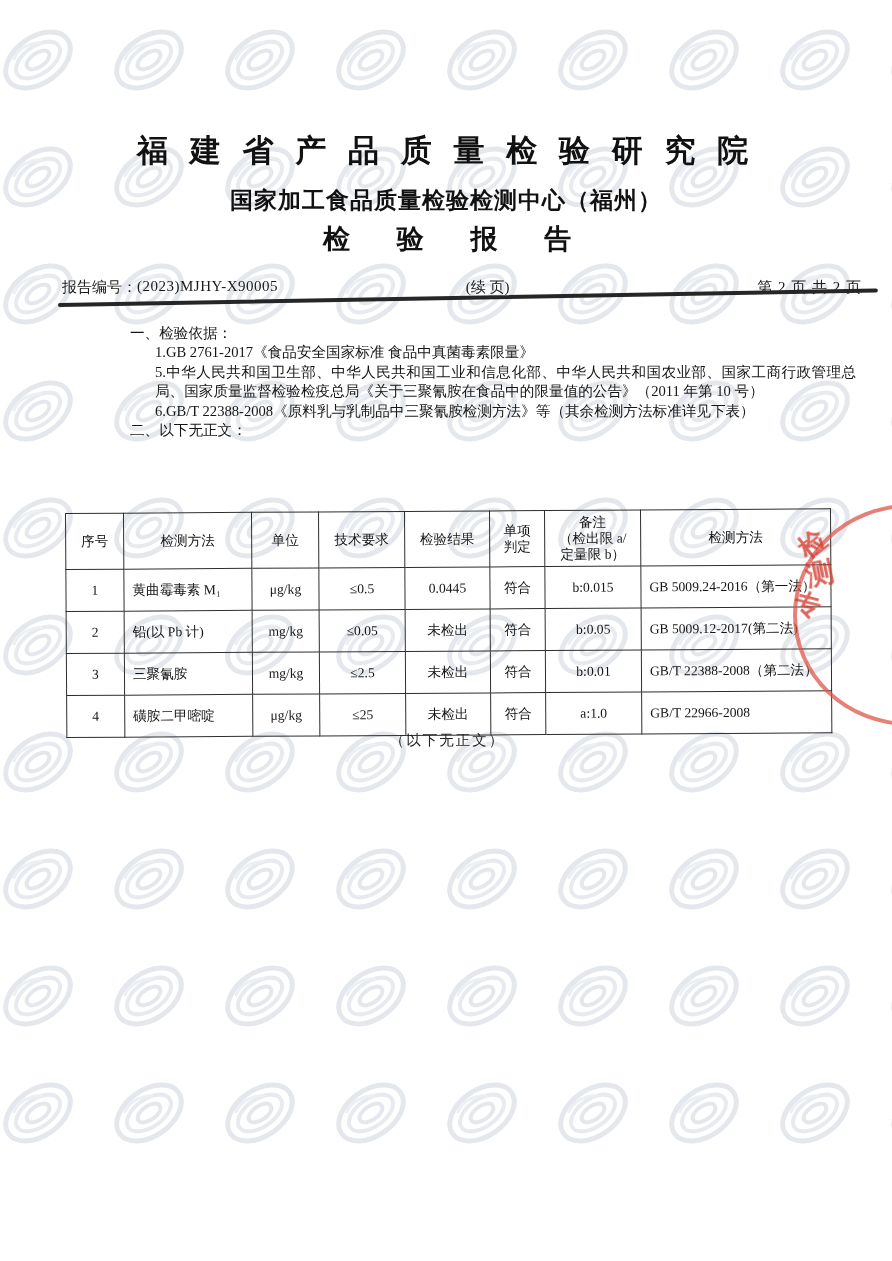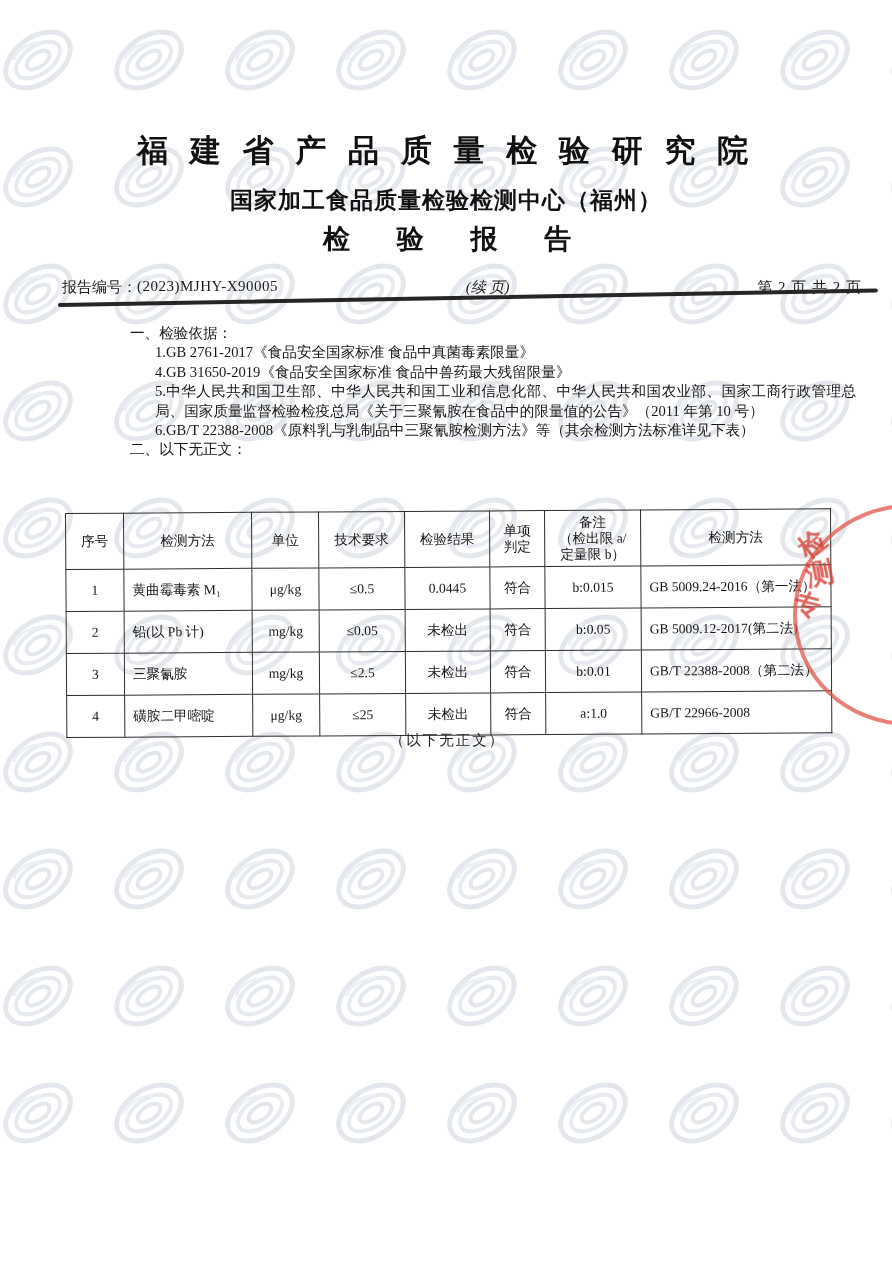--- a/index.html
+++ b/index.html
@@ -23,21 +23,21 @@
   .report-title{
     position:absolute;top:221px;left:11px;width:100%;
     text-align:center;font-size:27px;font-weight:700;letter-spacing:20px;color:#111;
   }
   .meta{
     position:absolute;top:278px;left:62px;width:800px;
     font-size:15px;display:flex;align-items:flex-start;
   }
   .meta .no-label{white-space:nowrap;}
   .meta .no-value{white-space:nowrap;letter-spacing:.5px;}
-  .meta .continued{flex:1;text-align:center;margin-right:60px;font-style:italic;}
+  .meta .continued{flex:1;text-align:center;margin-right:60px;}
   .meta .pageind{white-space:nowrap;letter-spacing:1px;}
   .rule{
     position:absolute;top:303px;left:58px;width:820px;height:3.6px;background:#262626;
     transform:rotate(-1.02deg);transform-origin:left center;border-radius:2px;
   }
 
   .basis{
     position:absolute;top:324px;left:108px;width:748px;
     font-size:14.6px;line-height:19.4px;color:#151515;
   }
@@ -110,21 +110,20 @@
       <span class="no-label">报告编号：</span>
       <span class="no-value">(2023)MJHY-X90005</span>
       <span class="continued">(续 页)</span>
       <span class="pageind">第 2 页  共 2 页</span>
     </div>
     <div class="rule"></div>
 
     <div class="basis">
       <div class="heading">一、检验依据：</div>
       <div class="item">1.GB 2761-2017《食品安全国家标准 食品中真菌毒素限量》</div>
-      <div class="item">4.GB 31650-2019《食品安全国家标准 食品中兽药最大残留限量》</div>
       <div class="item">5.中华人民共和国卫生部、中华人民共和国工业和信息化部、中华人民共和国农业部、国家工商行政管理总局、国家质量监督检验检疫总局《关于三聚氰胺在食品中的限量值的公告》（2011 年第 10 号）</div>
       <div class="item">6.GB/T 22388-2008《原料乳与乳制品中三聚氰胺检测方法》等（其余检测方法标准详见下表）</div>
       <div class="heading">二、以下无正文：</div>
     </div>
 
     <div class="tablewrap">
       <table class="results">
         <colgroup>
           <col style="width:58px">
             <col style="width:128px">

